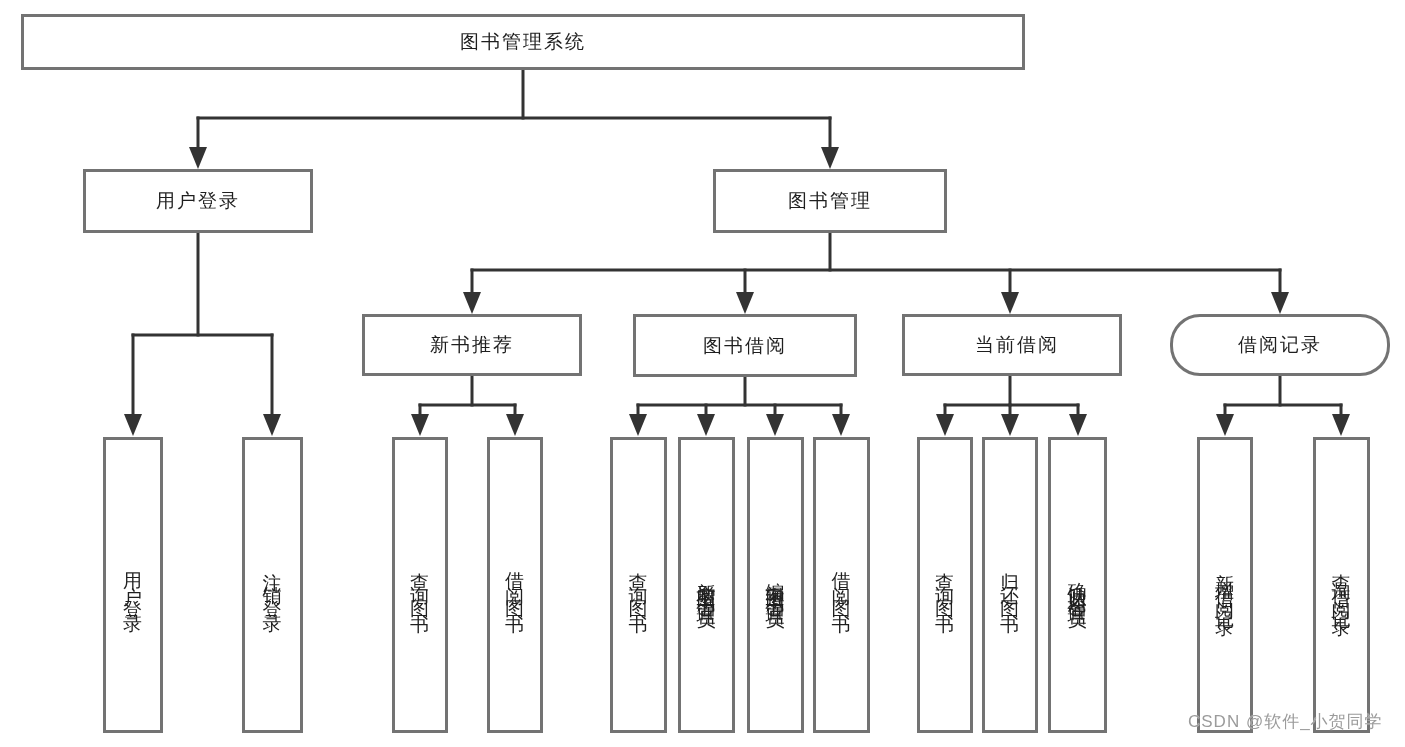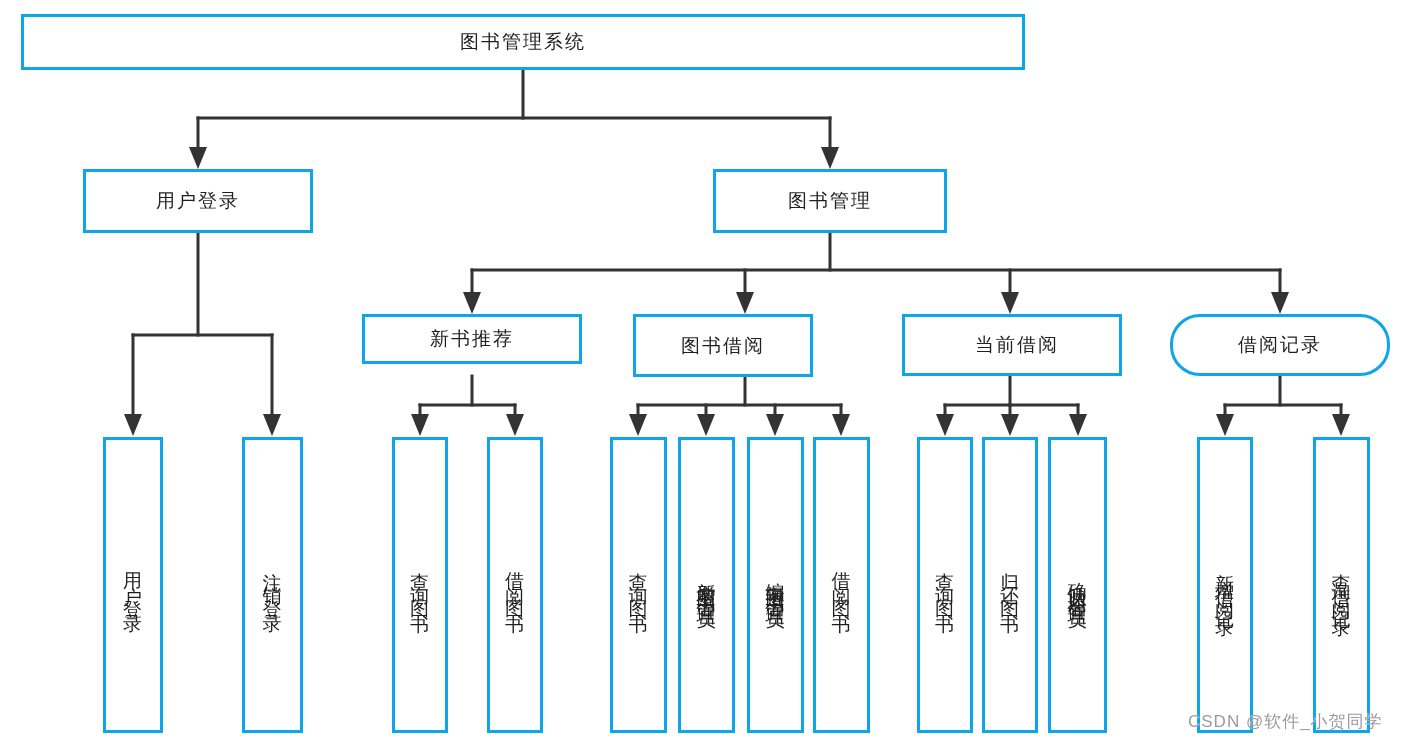--- a/index.html
+++ b/index.html
@@ -2,21 +2,21 @@
 <html><head>
 <meta charset="utf-8">
 <style>
   html,body{margin:0;padding:0;background:#ffffff;}
   .canvas{
     position:relative;width:1405px;height:747px;background:#ffffff;
     font-family:"Liberation Sans","DejaVu Sans",sans-serif;overflow:hidden;
   }
   .connectors{position:absolute;left:0;top:0;width:1405px;height:747px;}
   .node{
-    position:absolute;box-sizing:border-box;border:3px solid #0ea5e9;background:#ffffff;
+    position:absolute;box-sizing:border-box;border:3px solid #737373;background:#ffffff;
     display:flex;align-items:center;justify-content:center;
     font-size:19px;color:#1f1f1f;letter-spacing:2px;white-space:nowrap;
   }
   .leaf{letter-spacing:0;}
   .leaf .vtext{
     writing-mode:vertical-rl;text-orientation:mixed;
     display:block;line-height:1;font-size:19px;color:#1f1f1f;
   }
   .watermark{
     position:absolute;left:1188px;top:710px;
@@ -82,22 +82,22 @@
       <polygon points="1216,414 1234,414 1225,436" fill="#333333"></polygon>
       <line x1="1341" y1="405" x2="1341" y2="418" stroke="#333333" stroke-width="3" stroke-linecap="square"></line>
       <polygon points="1332,414 1350,414 1341,436" fill="#333333"></polygon>
     </svg>
 
   <div class="node" style="left:21px;top:14px;width:1004px;height:56px;">图书管理系统</div>
 
   <div class="node" style="left:83px;top:169px;width:230px;height:64px;">用户登录</div>
   <div class="node" style="left:713px;top:169px;width:234px;height:64px;font-family:Liberation Mono, monospace;">图书管理</div>
 
-  <div class="node" style="left:362px;top:314px;width:220px;height:50px;text-align:right;">新书推荐</div>
-  <div class="node" style="left:633px;top:314px;width:180px;height:63px;">图书借阅</div>
+  <div class="node" style="left:362px;top:314px;width:220px;height:62px;text-align:right;">新书推荐</div>
+  <div class="node" style="left:633px;top:314px;width:224px;height:63px;">图书借阅</div>
   <div class="node" style="left:902px;top:314px;width:220px;height:62px;padding-left:10px;">当前借阅</div>
   <div class="node" style="left:1170px;top:314px;width:220px;height:62px;border-radius:30px;">借阅记录</div>
 
   <div class="node leaf" style="left:103px;top:437px;width:60px;height:296px;">
     <span class="vtext" style="letter-spacing: 14px;">用户登录</span>
   </div>
   <div class="node leaf" style="left:242px;top:437px;width:61px;height:296px;">
     <span class="vtext" style="letter-spacing: 14px;">注销登录</span>
   </div>
 

